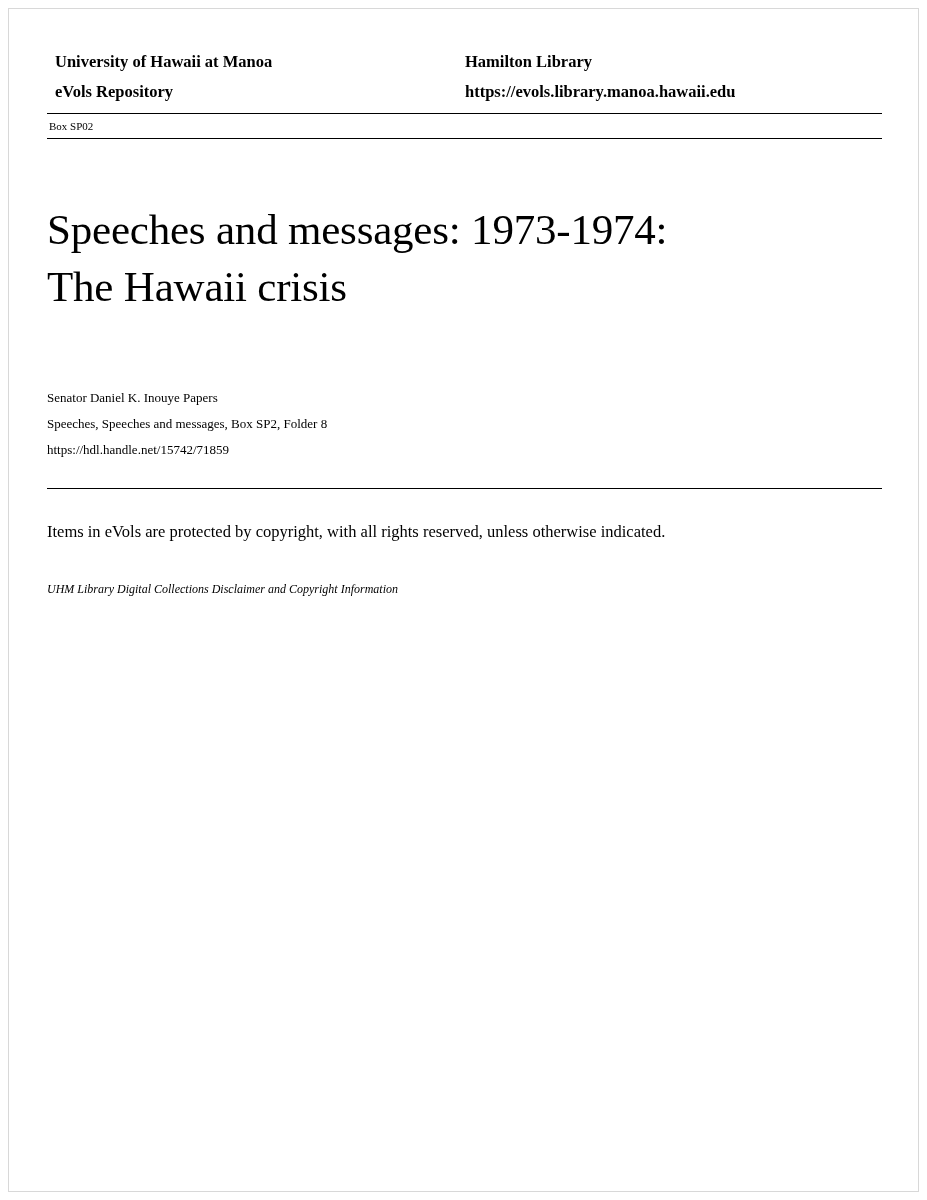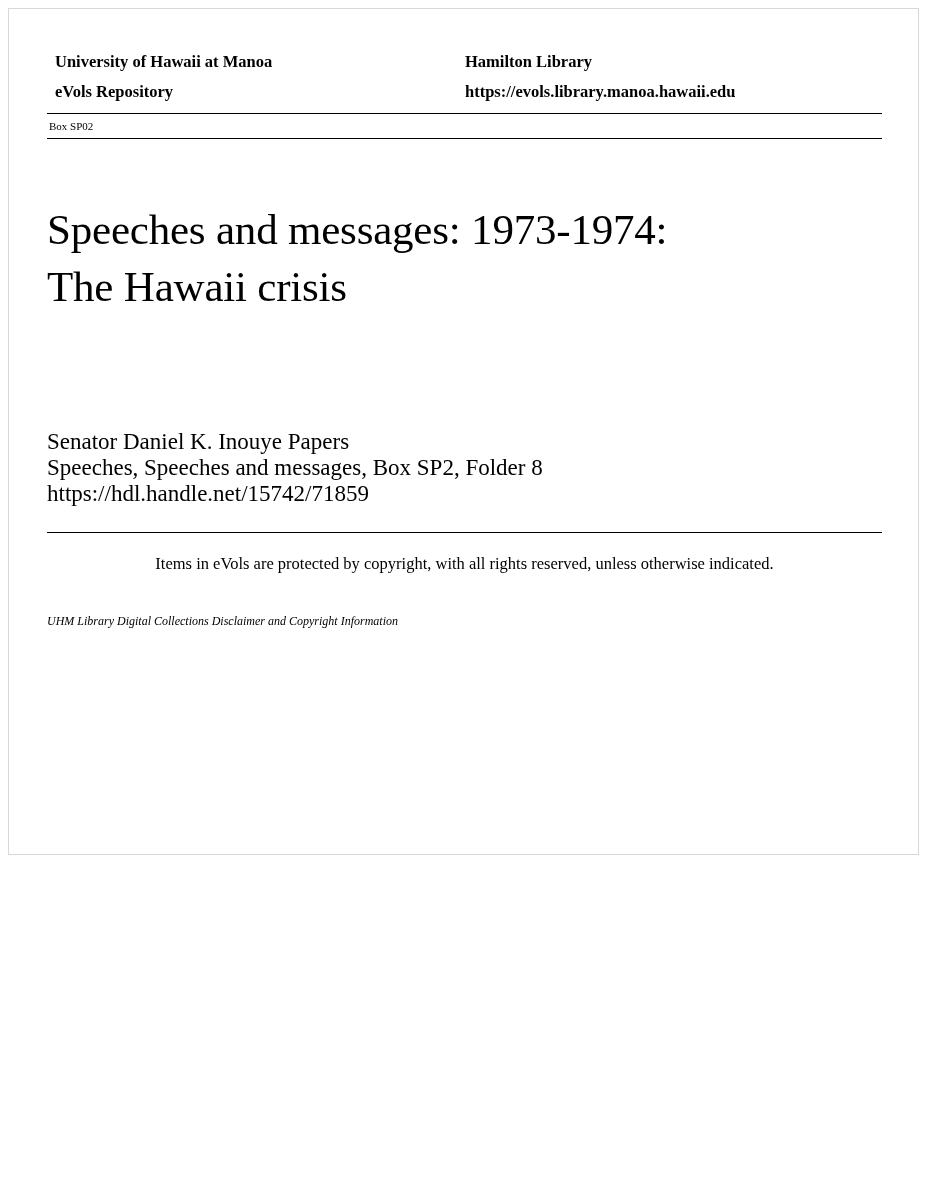--- a/index.html
+++ b/index.html
@@ -13,21 +13,21 @@
     font-family: "Liberation Serif", serif;
     color: #000000;
     position: relative;
     overflow: hidden;
   }
   .page {
     position: absolute;
     top: 8px;
     left: 8px;
     width: 911px;
-    height: 847px;
+    height: 1184px;
     background: #ffffff;
     border: 1px solid #d8d8d8;
     box-sizing: border-box;
     overflow: hidden;
   }
   .inner {
     position: absolute;
     left: 38px;
     top: 38px;
     width: 835px;
@@ -75,36 +75,35 @@
   .title {
     margin-top: 62px;
     font-size: 43px;
     line-height: 57px;
     letter-spacing: -0.2px;
   }
   .title-line { display: block; }
 
   
   .citation {
-    margin-top: 114px;
-    font-size: 23px;
+    margin-top: 70px;
+    font-size: 13px;
     line-height: 26px;
   }
   .citation div { white-space: pre; }
 
   
   .rights-rule {
     margin-top: 25px;
     border-bottom: 1.8px solid #000;
   }
   .rights {
-    margin-top: 19px;
+    margin-top: 31px;
     font-size: 16.5px;
     line-height: 24px;
-    text-align: center;
   }
   .disclaimer {
     margin-top: 33px;
     font-size: 12px;
     font-style: italic;
     line-height: 24px;
   }
 </style>
 </head>
 <body>

